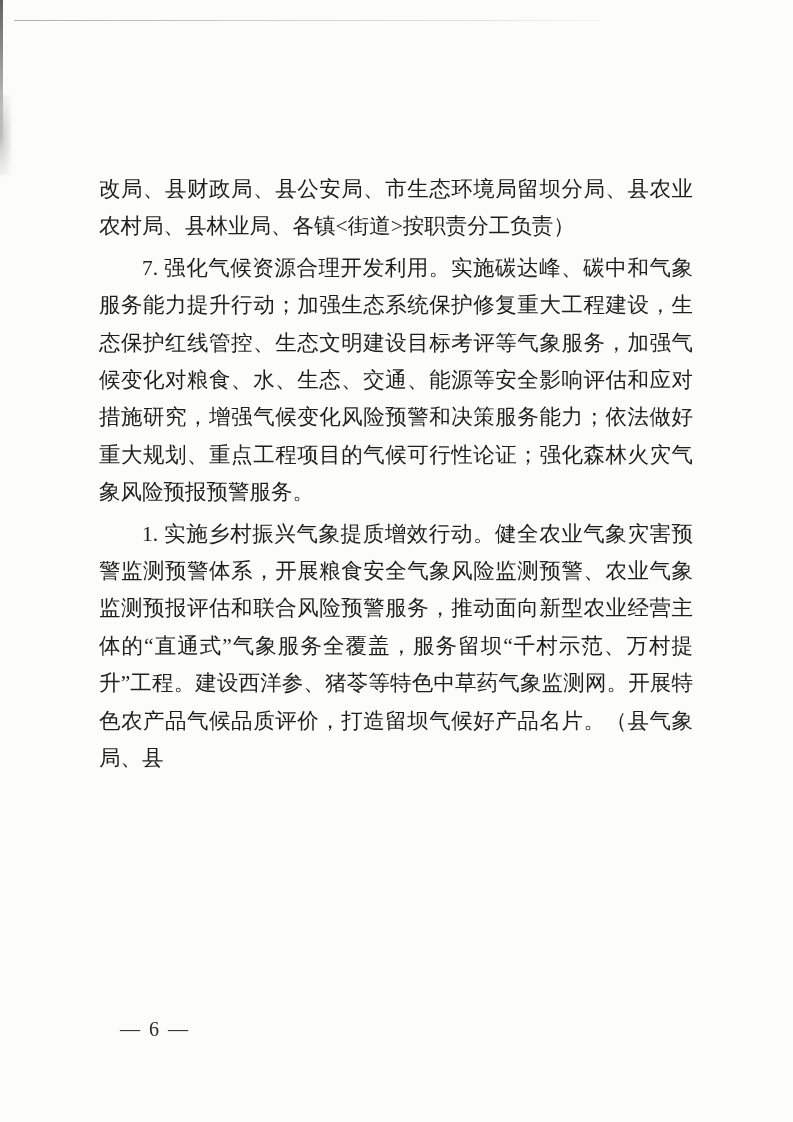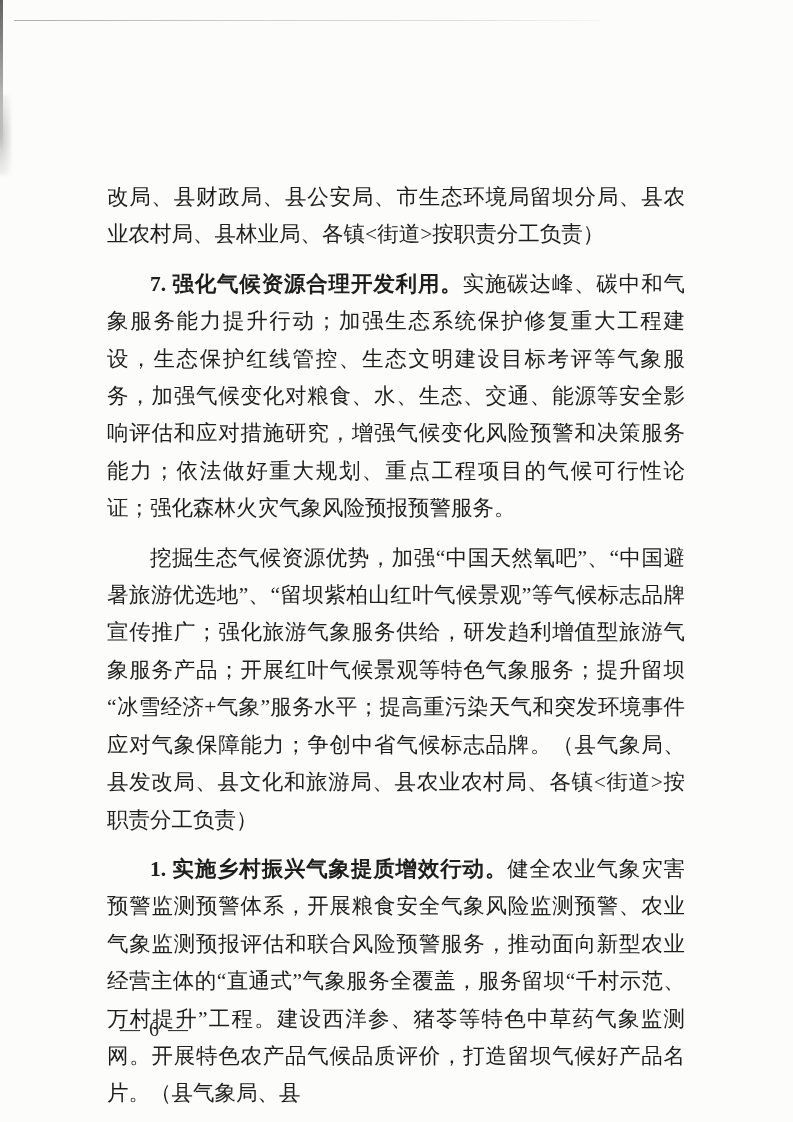--- a/index.html
+++ b/index.html
@@ -58,31 +58,31 @@
     position: absolute;
     left: 95px;
     top: 167px;
     width: 602px;
     font-size: 21.5px;
     line-height: 37.4px;
     text-align: justify;
     letter-spacing: 0;
   }
   .para {
-    margin: 12px;
+    margin: 4px;
     padding: 0;
   }
   .para.indent {
     text-indent: 2em;
   }
   .run {
     font-weight: 400;
   }
   .run.bold {
-    font-weight: 700;
+    font-weight: 400;
   }
   .page-number {
     position: absolute;
     left: 120px;
     top: 1014px;
     font-size: 20px;
     line-height: 30px;
     color: #2a2a2a;
     letter-spacing: 2px;
   }
@@ -91,18 +91,17 @@
 <body>
 
 <div class="page">
   <div class="scan-line-top"></div>
   <div class="scan-edge-left"></div>
   <div class="scan-smudge"></div>
 
   <div class="doc-body">
       <p class="para"><span class="run">改局、县财政局、县公安局、市生态环境局留坝分局、县农业农村局、县林业局、各镇&lt;街道&gt;按职责分工负责）</span></p>
       <p class="para indent"><span class="run bold">7. 强化气候资源合理开发利用。</span><span class="run">实施碳达峰、碳中和气象服务能力提升行动；加强生态系统保护修复重大工程建设，生态保护红线管控、生态文明建设目标考评等气象服务，加强气候变化对粮食、水、生态、交通、能源等安全影响评估和应对措施研究，增强气候变化风险预警和决策服务能力；依法做好重大规划、重点工程项目的气候可行性论证；强化森林火灾气象风险预报预警服务。</span></p>
-      <p class="para indent"><span class="run">挖掘生态气候资源优势，加强“中国天然氧吧”、“中国避暑旅游优选地”、“留坝紫柏山红叶气候景观”等气候标志品牌宣传推广；强化旅游气象服务供给，研发趋利增值型旅游气象服务产品；开展红叶气候景观等特色气象服务；提升留坝“冰雪经济+气象”服务水平；提高重污染天气和突发环境事件应对气象保障能力；争创中省气候标志品牌。（县气象局、县发改局、县文化和旅游局、县农业农村局、各镇&lt;街道&gt;按职责分工负责）</span></p>
       <p class="para indent"><span class="run bold">1. 实施乡村振兴气象提质增效行动。</span><span class="run">健全农业气象灾害预警监测预警体系，开展粮食安全气象风险监测预警、农业气象监测预报评估和联合风险预警服务，推动面向新型农业经营主体的“直通式”气象服务全覆盖，服务留坝“千村示范、万村提升”工程。建设西洋参、猪苓等特色中草药气象监测网。开展特色农产品气候品质评价，打造留坝气候好产品名片。（县气象局、县</span></p>
     </div>
 
   <div class="page-number">— 6 —</div>
 </div>
 
 </body></html>

